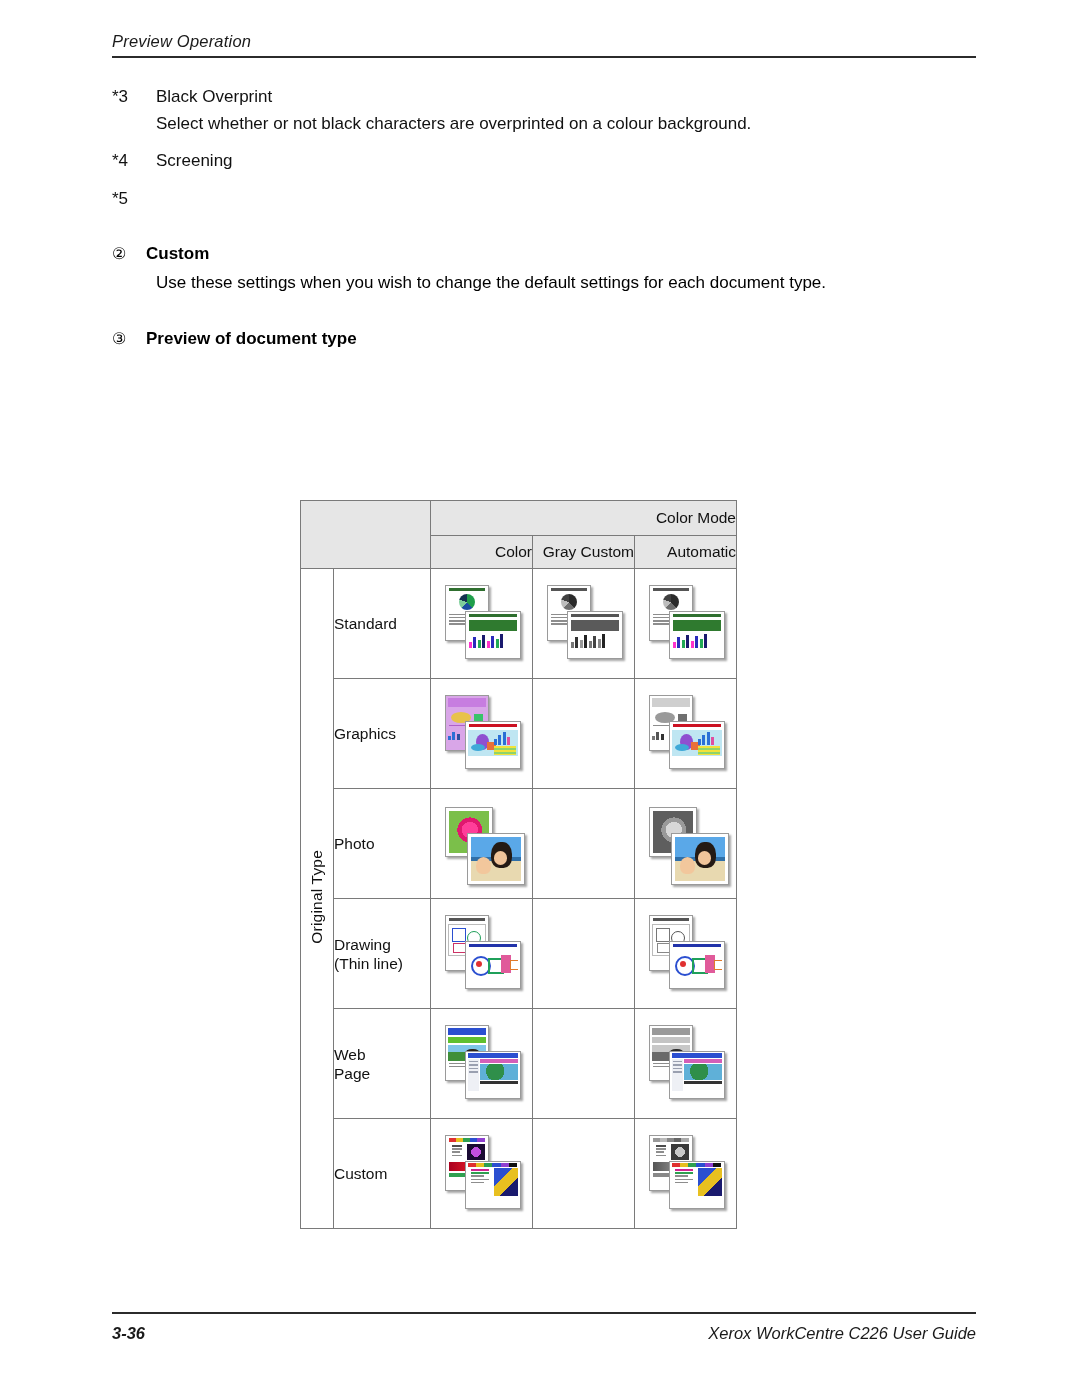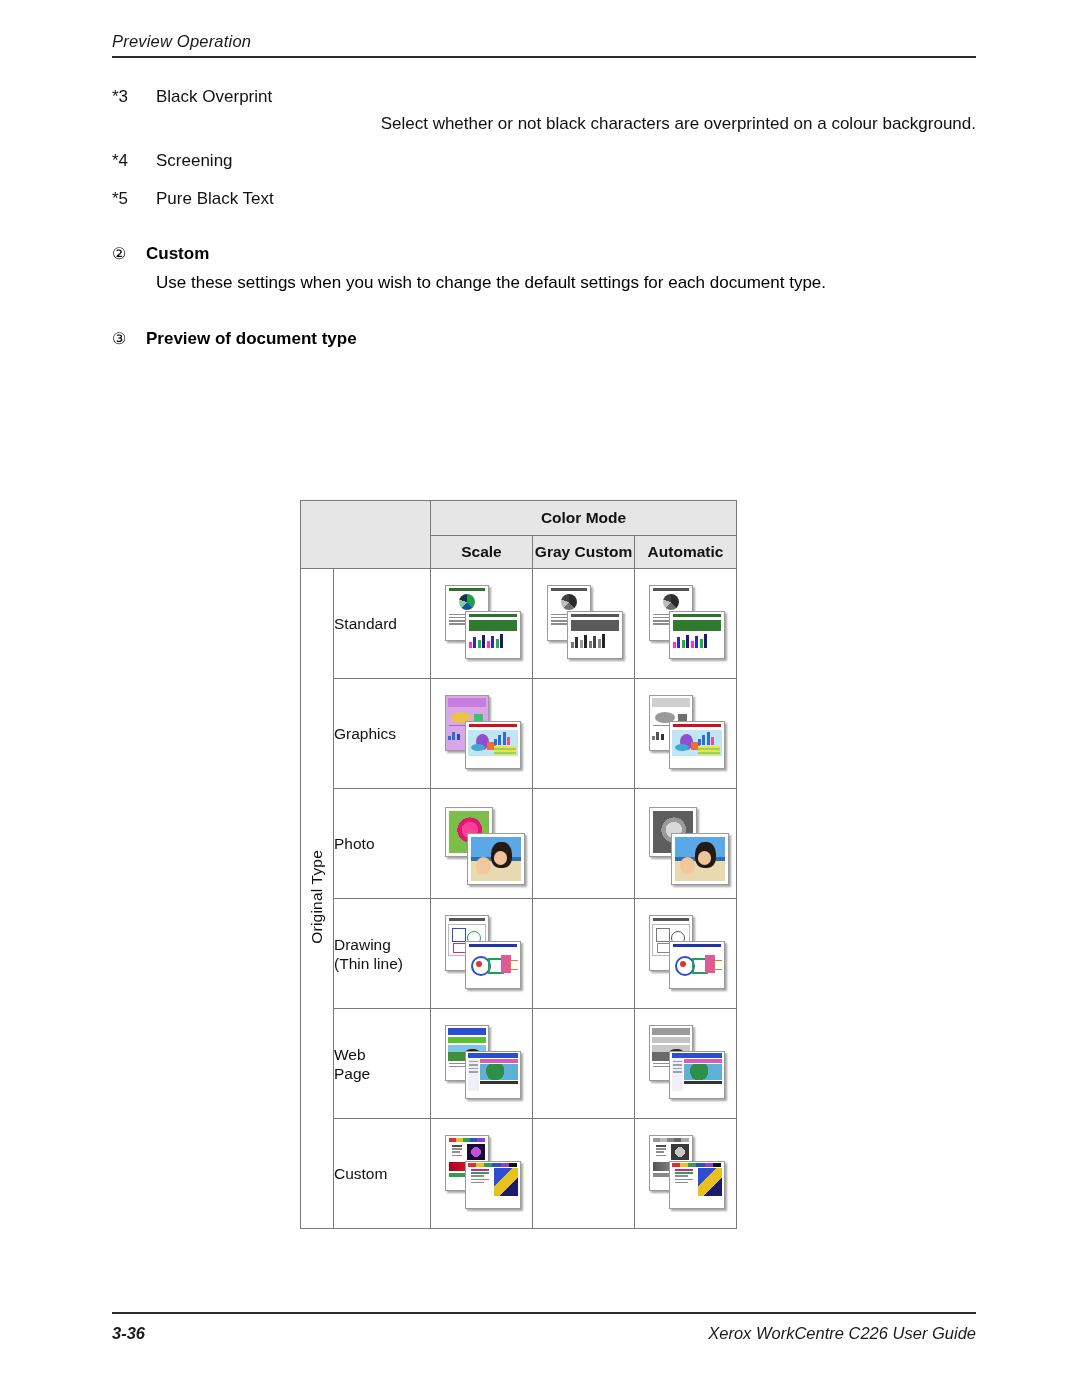--- a/index.html
+++ b/index.html
@@ -56,21 +56,21 @@
     line-height: 26.5px;
     color: #111;
   }
   .note-body {
     flex: 1 1 auto;
     font-size: 17px;
     line-height: 26.5px;
     color: #111;
   }
   .note-body .note-title { display: block; }
-  .note-body .note-desc  { display: block; text-align: right; }
+  .note-body .note-desc  { display: block; }
 
   .numbered-head {
     display: flex;
     align-items: baseline;
     margin-top: 30px;
     margin-bottom: 4px;
   }
   .circ-num {
     width: 34px;
     flex: 0 0 34px;
@@ -109,23 +109,22 @@
   }
   table.preview-table td {
     border: 1px solid #7a7a7a;
     font-size: 15.5px;
     color: #111;
     vertical-align: middle;
     padding: 0;
   }
   td.hdr {
     background: #e6e6e6;
-    text-align: center;
+    text-align: right;
     font-size: 15.5px;
-    font-weight: bold;
   }
   td.corner {
     background: #e6e6e6;
     border-right: 1.4px solid #4a4a4a;
   }
   td.hdr-group {
     height: 34px;
     border-bottom: 1px solid #7a7a7a;
   }
   td.hdr-col {
@@ -271,21 +270,20 @@
   <div class="note-item">
     <div class="note-marker">*4</div>
     <div class="note-body">
       <span class="note-title">Screening</span>
     </div>
   </div>
 
   <div class="note-item">
     <div class="note-marker">*5</div>
     <div class="note-body">
-      <span class="note-title">Pure Black Text</span>
     </div>
   </div>
 
   <div class="numbered-head">
     <span class="circ-num">②</span>
     <span class="head-text">Custom</span>
   </div>
   <div class="indent-para">Use these settings when you wish to change the default settings for each document type.</div>
 
   <div class="numbered-head">
@@ -296,21 +294,21 @@
 </div>
 
 <div class="preview-table-wrap">
 <table class="preview-table">
   <tbody>
         <tr>
     <td class="corner" rowspan="2" colspan="2"></td>
     <td class="hdr hdr-group" colspan="3">Color Mode</td>
   </tr>
   <tr>
-    <td class="hdr hdr-col">Scale</td>
+    <td class="hdr hdr-col">Color</td>
     <td class="hdr hdr-col">Gray Custom</td>
     <td class="hdr hdr-col">Automatic</td>
   </tr>
 
   <tr>
     <td class="rot-cell" rowspan="6">
       <span class="rot-label">Original Type</span>
     </td>
     <td class="rowlabel">
       <span>Standard</span>

